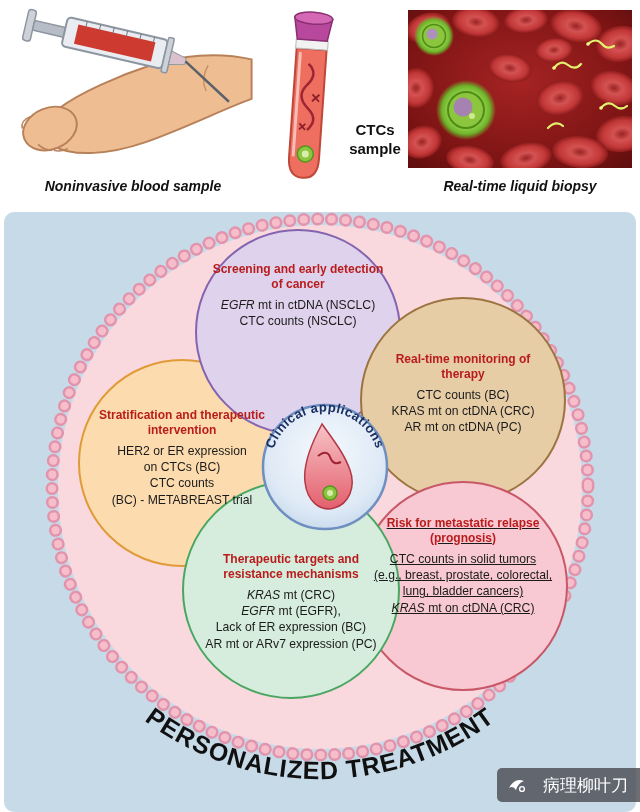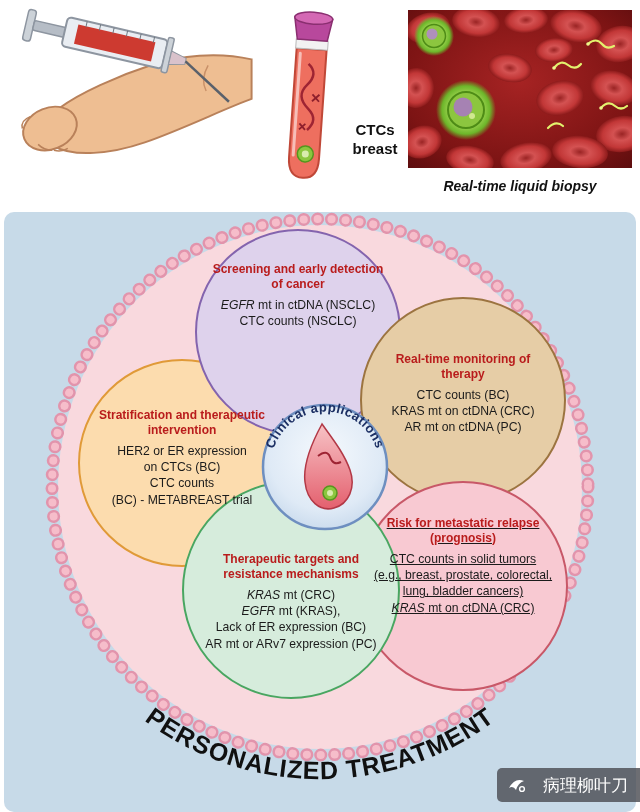--- a/index.html
+++ b/index.html
@@ -83,21 +83,21 @@
         <circle cx="41" cy="148" r="8" fill="#8cc63f" stroke="#55961e" stroke-width="1.5"></circle>
         <circle cx="41" cy="148" r="3.5" fill="#d9ecae"></circle>
         <rect x="24" y="34" width="32" height="9" fill="#f2f2f2" stroke="#b9b9b9" stroke-width="1"></rect>
         <path d="M21,12 L59,12 L55,34 L25,34 Z" fill="#b8489c" stroke="#8a2f70" stroke-width="1.5"></path>
         <ellipse cx="40" cy="12" rx="19" ry="6" fill="#d468b4" stroke="#8a2f70" stroke-width="1.5"></ellipse>
       </g>
     </svg>
 
     <div class="sample-label">
       <div>CTCs</div>
-      <div>breast</div>
+      <div>sample</div>
     </div>
 
     <svg class="biopsy-svg" viewBox="0 0 224 158">
       <defs>
         <radialGradient id="bgRed" cx="50%" cy="45%" r="75%">
           <stop offset="0%" stop-color="#a62323"></stop>
             <stop offset="70%" stop-color="#7d1414"></stop>
             <stop offset="100%" stop-color="#5c0d0e"></stop>
         </radialGradient>
         <radialGradient id="rbc">
@@ -145,20 +145,21 @@
         <path d="M146,58 q7,-9 14,-3 q7,6 13,-1"></path>
         <path d="M180,34 q8,-7 14,0 q5,6 12,2"></path>
         <path d="M193,98 q7,-8 14,-2 q6,5 12,0"></path>
         <path d="M140,118 q8,-8 15,-2"></path>
         <circle cx="146" cy="58" r="1.8" fill="#eef78c" stroke="none"></circle>
         <circle cx="180" cy="34" r="1.8" fill="#eef78c" stroke="none"></circle>
         <circle cx="193" cy="98" r="1.8" fill="#eef78c" stroke="none"></circle>
       </g>
     </svg>
 
+    <div class="caption caption-left">Noninvasive blood sample</div>
     <div class="caption caption-right">Real-time liquid biopsy</div>
   </div>
 
   <div class="main">
 
     <svg class="diagram-svg" viewBox="0 0 640 602">
       <defs>
         <radialGradient id="badgeGrad" cx="50%" cy="40%" r="75%">
           <stop offset="0%" stop-color="#f5f9fd"></stop>
             <stop offset="60%" stop-color="#dfeaf6"></stop>
@@ -219,21 +220,21 @@
       <div class="ctitle">Stratification and therapeutic intervention</div>
       <div class="cline"><i></i><span>HER2 or ER expression</span></div>
       <div class="cline"><i></i><span>on CTCs (BC)</span></div>
       <div class="cline"><i></i><span>CTC counts</span></div>
       <div class="cline"><i></i><span>(BC) - METABREAST trial</span></div>
     </div>
 
     <div class="ctext t-targets">
       <div class="ctitle">Therapeutic targets and resistance mechanisms</div>
       <div class="cline"><i>KRAS</i><span> mt (CRC)</span></div>
-      <div class="cline"><i>EGFR</i><span> mt (KRAS),</span></div>
+      <div class="cline"><i>EGFR</i><span> mt (EGFR),</span></div>
       <div class="cline"><i></i><span>Lack of ER expression (BC)</span></div>
       <div class="cline"><i></i><span>AR mt or ARv7 expression (PC)</span></div>
     </div>
 
     <div class="ctext t-risk">
       <div class="ctitle">Risk for metastatic relapse (prognosis)</div>
       <div class="cline"><i></i><span>CTC counts in solid tumors</span></div>
       <div class="cline"><i></i><span>(e.g., breast, prostate, colorectal,</span></div>
       <div class="cline"><i></i><span>lung, bladder cancers)</span></div>
       <div class="cline"><i>KRAS</i><span> mt on ctDNA (CRC)</span></div>

